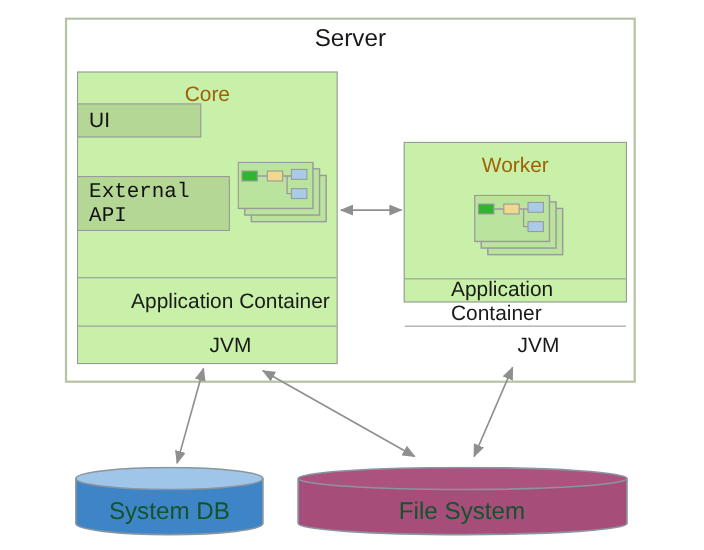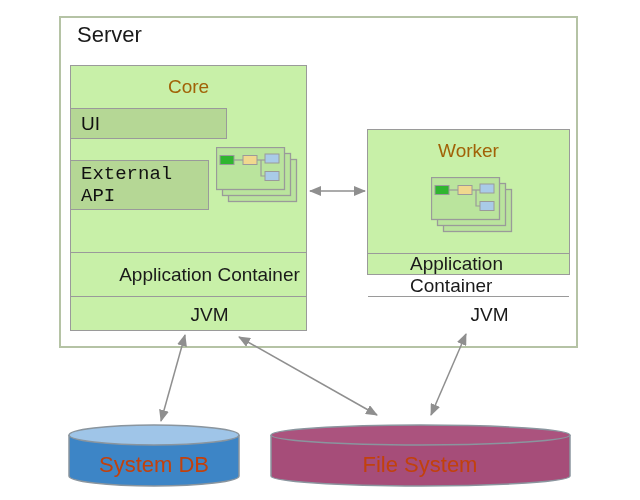--- a/index.html
+++ b/index.html
@@ -7,21 +7,21 @@
     position:relative;width:640px;height:500px;background:#fff;overflow:hidden;
     font-family:"Liberation Sans","DejaVu Sans",sans-serif;color:#111;
   }
   .abs{position:absolute;}
   
   .server-box{
     left:59px;top:16px;width:519px;height:332px;
     border:2px solid var(--server-border);background:#fff;box-sizing:border-box;
   }
   .server-title{
-    left:77px;top:22px;width:519px;text-align:left;
+    left:59px;top:22px;width:519px;text-align:center;
     font-size:22px;color:#1a1a1a;
   }
   
   .gbox{
     background:var(--box-fill);
     border:1.5px solid var(--box-border);
     box-sizing:border-box;
   }
   .core-box{left:70px;top:65px;width:237px;height:266px;}
   .worker-box{left:367px;top:129px;width:203px;height:146px;}
@@ -46,21 +46,21 @@
   
   .workflow-icon{position:absolute;}
   .panel{fill:var(--panel-fill);stroke:var(--box-border);stroke-width:1.3;}
   .task-green{fill:var(--icon-green);stroke:var(--box-border);stroke-width:1;}
   .task-yellow{fill:var(--icon-yellow);stroke:var(--box-border);stroke-width:1;}
   .task-blue{fill:var(--icon-blue);stroke:var(--box-border);stroke-width:1;}
   .wire{stroke:var(--box-border);stroke-width:1.2;fill:none;}
   
   .cyl{position:absolute;}
   .cyl-label{
-    position:absolute;width:100%;text-align:center;color:#c2410c;
+    position:absolute;width:100%;text-align:center;color:#14532d;
     font-size:22px;
   }
   .db-body{fill:var(--db-body);stroke:var(--cyl-stroke);stroke-width:1.5;}
   .db-top{fill:var(--db-top);stroke:var(--cyl-stroke);stroke-width:1.5;}
   .fs-body{fill:var(--fs-body);stroke:var(--cyl-stroke);stroke-width:1.5;}
   .fs-top{fill:var(--fs-top);stroke:var(--cyl-stroke);stroke-width:1.5;}
   
   .arrows{left:0;top:0;pointer-events:none;}
   .arrow-line{stroke:var(--arrow);stroke-width:1.5;}
 </style>
@@ -68,21 +68,21 @@
 <body>
 
 <div class="canvas">
 
   <div class="abs server-box"></div>
   <div class="abs server-title">Server</div>
 
   <div class="abs gbox core-box">
     <div class="box-title" style="top:10px;">Core</div>
 
-    <div class="subbox" style="top:42px;width:157px;height:31px;">
+    <div class="subbox" style="top:28px;width:113px;height:31px;">
       <span>UI</span>
     </div>
 
     <div class="subbox" style="top:94px;width:139px;height:50px;font-family:Liberation Mono, monospace;">
       <span>External API</span>
     </div>
 
     <svg class="workflow-icon" style="left:145px;top:81px;" width="84" height="58" viewBox="0 0 84 58">
       <rect class="panel" x="12.5" y="12.5" width="68" height="42"></rect>
       <rect class="panel" x="6.5" y="6.5" width="68" height="42"></rect>

